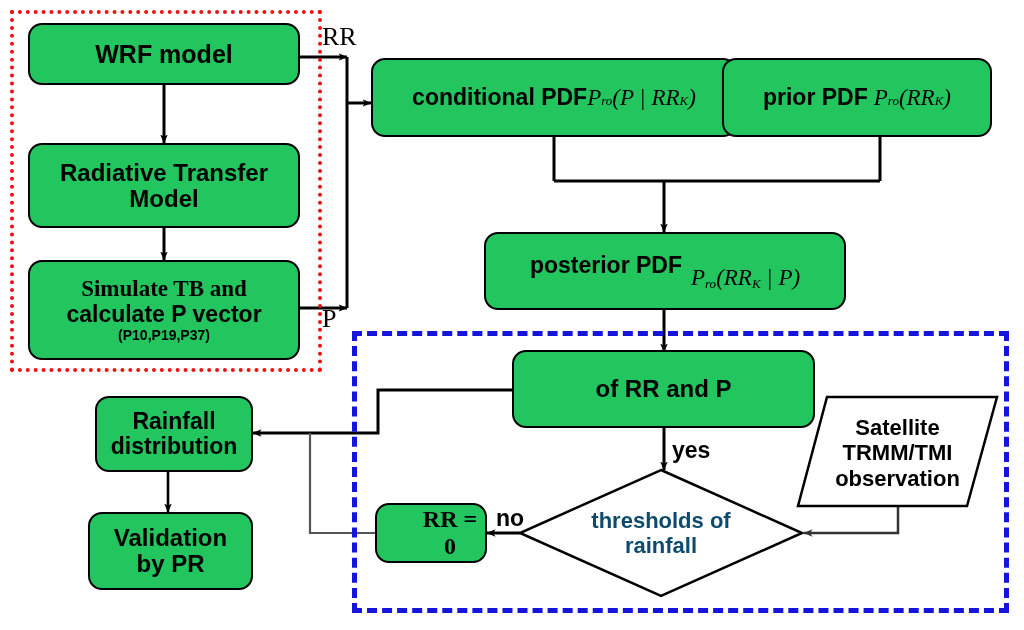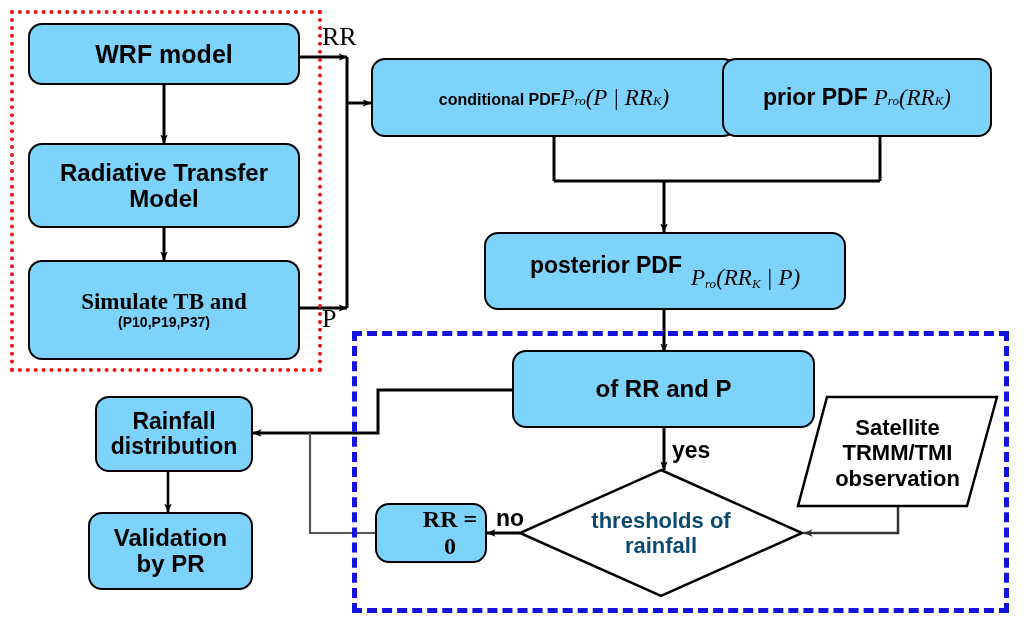--- a/index.html
+++ b/index.html
@@ -13,21 +13,21 @@
   #svg-layer{position:absolute;left:0;top:0;width:1024px;height:630px;}
 
   .node{
     position:absolute;
     box-sizing:border-box;
     display:flex;
     align-items:center;
     justify-content:center;
     text-align:center;
     color:#000;
-    background:#7dd3fc;
+    background:#22c55e;
     font-family:"Liberation Sans", sans-serif;
   }
   .rbox{
     border:2px solid #000;
     border-radius:14px;
   }
   .bold{font-weight:bold;}
   .lbl{
     position:absolute;
     color:#000;
@@ -103,26 +103,27 @@
     <span>WRF model</span>
   </div>
 
   <div class="node rbox bold stack" style="left:28px;top:143px;width:272px;height:85px;font-size:24px;">
     <span>Radiative Transfer</span>
     <span>Model</span>
   </div>
 
   <div class="node rbox stack" style="left:28px;top:260px;width:272px;height:100px;">
     <span class="serif bold" style="font-size:23px;">Simulate TB and</span>
+    <span class="bold" style="font-size:23px;">calculate P vector</span>
     <span class="bold" style="font-size:14px;margin-top:1px;">(P10,P19,P37)</span>
   </div>
 
   <div class="node rbox" style="left:371px;top:58px;width:366px;height:79px;">
     <span style="display:inline-block;white-space:nowrap;">
-      <span class="bold" style="font-size:16px;">conditional PDF</span><span class="ital" style="font-size:23px;">P</span><span class="ital" style="font-size:13px;">ro</span><span class="ital" style="font-size:23px;">(P | RR</span><span class="ital" style="font-size:13px;">K</span><span class="ital" style="font-size:23px;">)</span>
+      <span class="bold" style="font-size:23px;">conditional PDF</span><span class="ital" style="font-size:23px;">P</span><span class="ital" style="font-size:13px;">ro</span><span class="ital" style="font-size:23px;">(P | RR</span><span class="ital" style="font-size:13px;">K</span><span class="ital" style="font-size:23px;">)</span>
     </span>
   </div>
 
   <div class="node rbox" style="left:722px;top:58px;width:270px;height:79px;">
     <span style="display:inline-block;white-space:nowrap;">
       <span class="bold" style="font-size:23px;">prior PDF</span><span style="display:inline-block;width:6px;"></span><span class="ital" style="font-size:23px;">P</span><span class="ital" style="font-size:13px;">ro</span><span class="ital" style="font-size:23px;">(RR</span><span class="ital" style="font-size:13px;">K</span><span class="ital" style="font-size:23px;">)</span>
     </span>
   </div>
 
   <div class="node rbox" style="left:484px;top:232px;width:362px;height:78px;">

